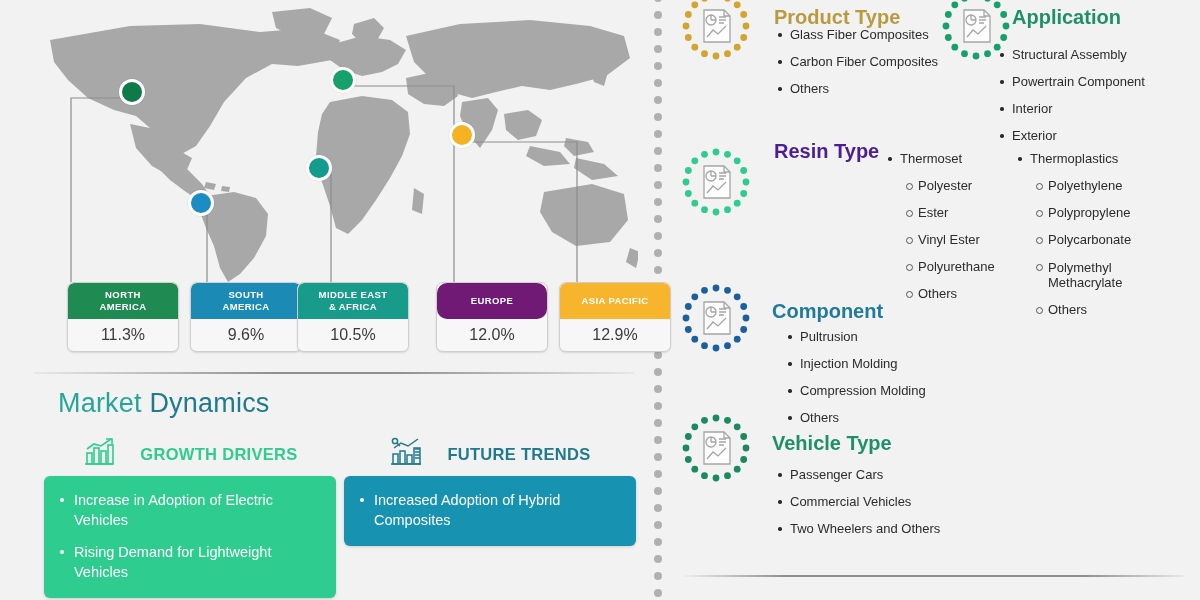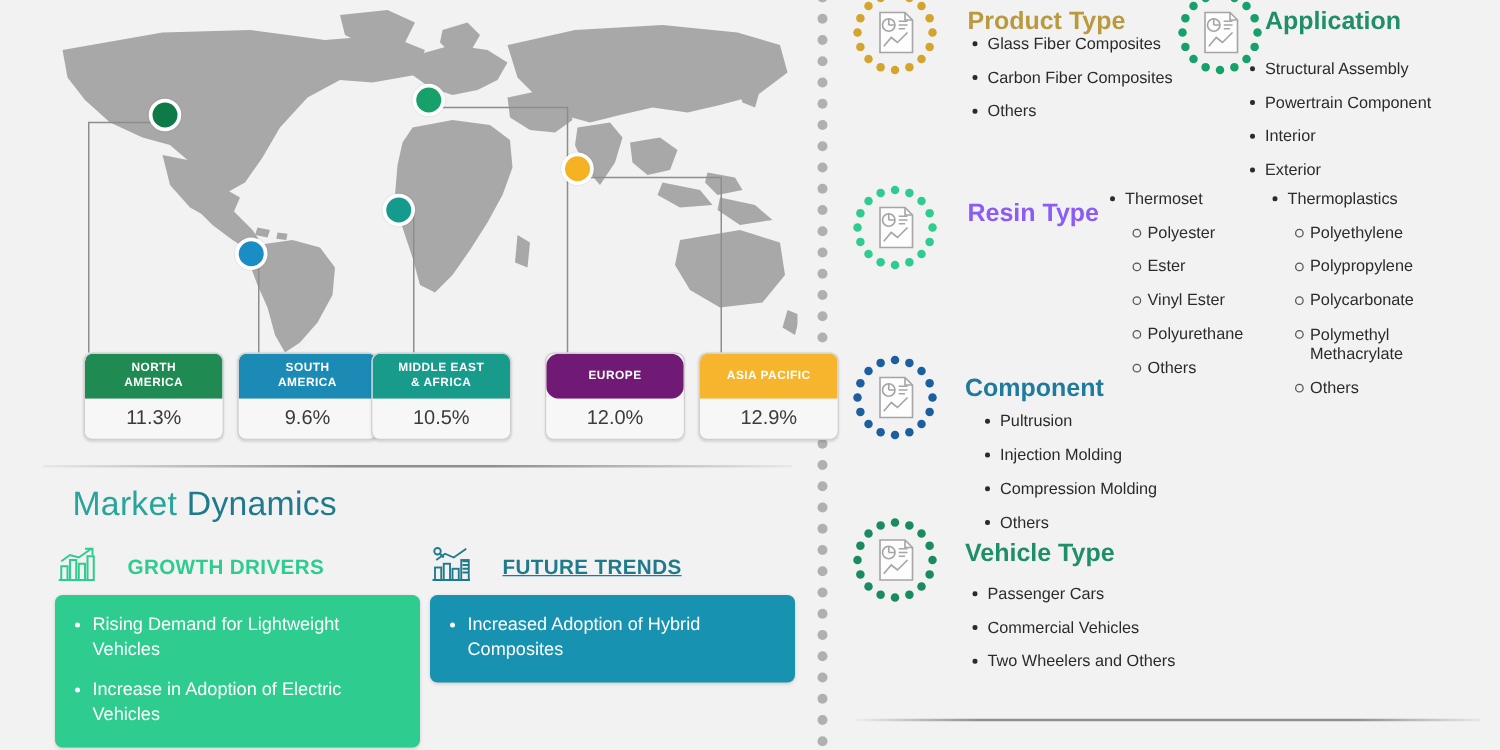--- a/index.html
+++ b/index.html
@@ -47,24 +47,24 @@
     background:linear-gradient(to right,#e8e8e8,#8f8f8f 40%,#8f8f8f 60%,#e8e8e8);}
 
   
   .md-title{position:absolute;left:58px;top:388px;font-size:27px;letter-spacing:.2px;}
   .md-title .w1{color:#27a59a;}
   .md-title .w2{color:#1f7a8c;font-weight:normal;}
 
   .dyncol{position:absolute;top:436px;}
   .dyncol.c1{left:44px;width:292px;}
   .dyncol.c2{left:344px;width:292px;}
-  .dynhead{display:flex;align-items:center;gap:24px;height:36px;}
+  .dynhead{display:flex;align-items:center;gap:24px;height:36px;justify-content:center;}
   .dynhead .lbl{font-size:16.5px;font-weight:bold;letter-spacing:.3px;}
   .c1 .dynhead .lbl{color:#2ecc8f;}
-  .c2 .dynhead .lbl{color:#1f7a8c;text-decoration:underline;}
+  .c2 .dynhead .lbl{color:#1f7a8c;}
   .dynbox{margin-top:4px;border-radius:6px;padding:14px 12px 16px 6px;
     box-shadow:0 1px 3px rgba(0,0,0,.15);}
   .c1 .dynbox{background:#2ecc8f;}
   .c2 .dynbox{background:#1792b0;}
   .dynbox ul{margin:0;padding:0 0 0 22px;list-style:none;}
   .dynbox li{position:relative;color:#ffffff;font-size:14.5px;line-height:20px;
     margin-bottom:12px;padding-left:2px;}
   .dynbox li:last-child{margin-bottom:0;}
   .dynbox li:before{content:"";position:absolute;left:-12px;top:8px;width:4px;height:4px;
     border-radius:50%;background:#ffffff;}
@@ -258,22 +258,22 @@
               <rect x="26" y="8" width="5" height="19"></rect>
               <path d="M5 12 L12 7 L19 9 L29 2"></path>
               <path d="M24 2 L30 2 L30 7"></path>
             </g>
           </svg>
         </span>
         <span class="lbl">GROWTH DRIVERS</span>
       </div>
       <div class="dynbox">
         <ul id="gd-list">
+            <li>Increase in Adoption of Electric Vehicles</li>
             <li>Rising Demand for Lightweight Vehicles</li>
-            <li>Increase in Adoption of Electric Vehicles</li>
           </ul>
       </div>
     </div>
 
     <div class="dyncol c2">
       <div class="dynhead">
         <span>
           <svg width="34" height="30" viewBox="0 0 34 30">
             <g stroke="#1f7a8c" stroke-width="1.5" fill="none">
               <path d="M2 27 L32 27"></path>
@@ -409,21 +409,21 @@
             <g stroke="#a5a5a5" stroke-width="1.3" fill="#fdfdfd">
               <path d="M24 20 H44 L50 26 V52 H24 Z"></path>
               <path d="M44 20 V26 H50" fill="none"></path>
               <circle cx="31" cy="30" r="5" fill="none"></circle>
               <path d="M31 30 L31 25 M31 30 L36 30" fill="none"></path>
               <path d="M27 47 L33 40 L38 44 L46 36" fill="none"></path>
               <path d="M39 27 h7 M39 30 h7 M39 33 h5" fill="none"></path>
             </g>
           </svg>
         </span>
-        <div class="ttl" style="left: 110px; top: 160px; font-size: 20px; color: #8b5cf6;">Resin Type</div>
+        <div class="ttl" style="left: 110px; top: 140px; font-size: 20px; color: #4c1d95;">Resin Type</div>
         <ul class="bl" style="left: 218px; top: 152px;">
           <li class="">Thermoset</li>
           <li class="lvl2 ">Polyester</li>
           <li class="lvl2 ">Ester</li>
           <li class="lvl2 ">Vinyl Ester</li>
           <li class="lvl2 ">Polyurethane</li>
           <li class="lvl2 ">Others</li>
         </ul>
       </div>
       <div class="seg" style="left: 0px; top: 0px;">

